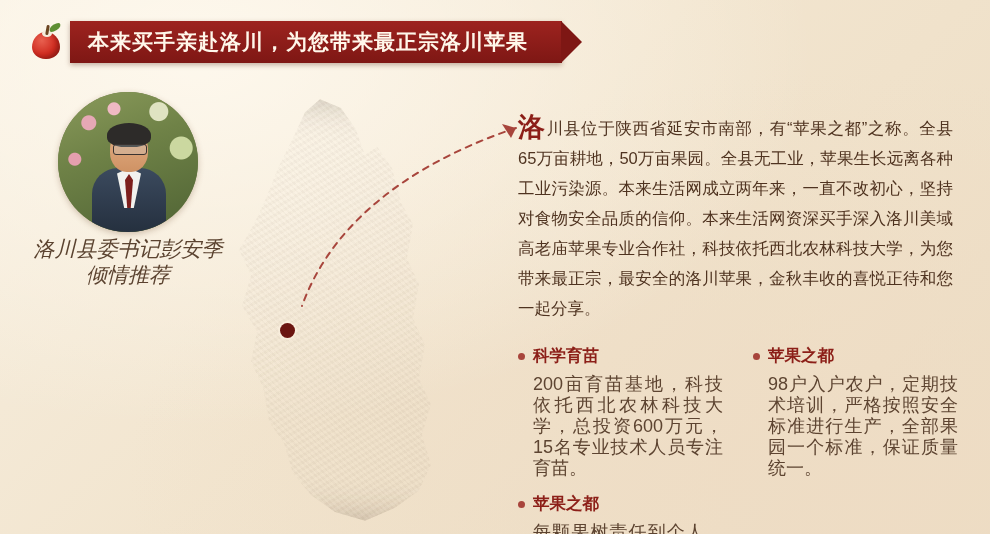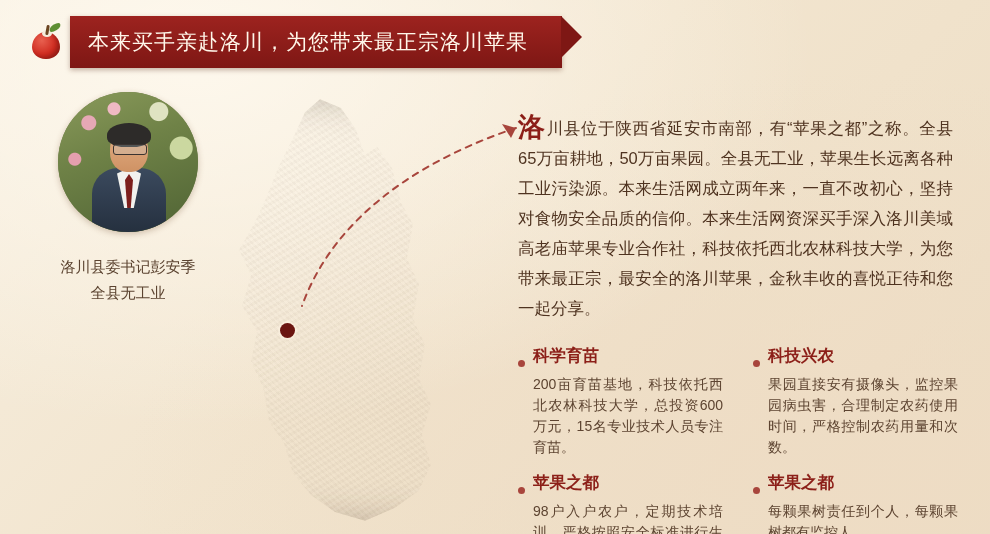--- a/index.html
+++ b/index.html
@@ -74,28 +74,28 @@
     left: 19px;
     top: 2px;
     width: 12px;
     height: 7px;
     background: #5e8f33;
     border-radius: 70% 30% 70% 30%;
     transform: rotate(-18deg);
   }
   .banner {
     position: relative;
-    height: 52px;
+    height: 42px;
     display: flex;
     align-items: center;
     padding: 0 34px 0 18px;
     background: linear-gradient(180deg, #9d231f 0%, #7e1714 100%);
     color: #fff7ea;
     font-size: 21px;
-    font-weight: normal;
+    font-weight: bold;
     letter-spacing: 1px;
     box-shadow: 0 2px 5px rgba(90,40,20,0.35);
   }
   .banner::after {
     content: "";
     position: absolute;
     right: -20px;
     top: 0;
     width: 0;
     height: 0;
@@ -182,24 +182,25 @@
   .portrait .tie {
     position: absolute;
     left: 67px;
     top: 82px;
     width: 8px;
     height: 34px;
     background: #7d1f1c;
     clip-path: polygon(50% 0, 100% 18%, 72% 100%, 28% 100%, 0 18%);
   }
   .caption {
-    margin-top: 22px;
-    font-size: 15px;
+    margin-top: 4px;
+    font-size: 21px;
     line-height: 26px;
     color: #5b4330;
+    font-style: italic;
   }
 
   
   .map {
     position: absolute;
     left: 185px;
     top: 95px;
     width: 300px;
     height: 430px;
   }
@@ -283,36 +284,36 @@
     left: 518px;
     top: 345px;
     width: 440px;
     display: grid;
     grid-template-columns: 205px 205px;
     column-gap: 30px;
     row-gap: 14px;
   }
   .feature .title {
     display: flex;
-    align-items: flex-end;
+    align-items: center;
     font-size: 16.5px;
     font-weight: bold;
     color: #8c1f18;
     margin-bottom: 7px;
   }
   .feature .dot {
     width: 7px;
     height: 7px;
     border-radius: 50%;
     background: #a8453c;
     margin-right: 8px;
     flex: 0 0 auto;
   }
   .feature .desc {
-    font-size: 14px;
+    font-size: 18px;
     line-height: 21px;
     color: #5d4431;
     padding-left: 15px;
     text-align: justify;
   }
 </style>
 </head>
 <body>
 
 <div class="page">
@@ -332,21 +333,21 @@
       <div class="bg"></div>
       <div class="body"></div>
       <div class="shirt"></div>
       <div class="tie"></div>
       <div class="head"></div>
       <div class="hair"></div>
       <div class="glasses"></div>
     </div>
     <div class="caption">
       <div>洛川县委书记彭安季</div>
-      <div>全县无工业</div>
+      <div>倾情推荐</div>
     </div>
   </div>
 
   <div class="map">
     <div class="shape"></div>
     <div class="texture"></div>
     <div class="marker"></div>
   </div>
 
   <svg class="arrow-svg" viewBox="0 0 260 240">
@@ -360,27 +361,20 @@
 
   <div class="features">
     <div class="feature">
       <div class="title">
         <span class="dot"></span>
         <span>科学育苗</span>
       </div>
       <div class="desc">200亩育苗基地，科技依托西北农林科技大学，总投资600万元，15名专业技术人员专注育苗。</div>
     </div>
 
-    <div class="feature">
-      <div class="title">
-        <span class="dot"></span>
-        <span>科技兴农</span>
-      </div>
-      <div class="desc">果园直接安有摄像头，监控果园病虫害，合理制定农药使用时间，严格控制农药用量和次数。</div>
-    </div>
 
     <div class="feature">
       <div class="title">
         <span class="dot"></span>
         <span>苹果之都</span>
       </div>
       <div class="desc">98户入户农户，定期技术培训，严格按照安全标准进行生产，全部果园一个标准，保证质量统一。</div>
     </div>
 
     <div class="feature">

